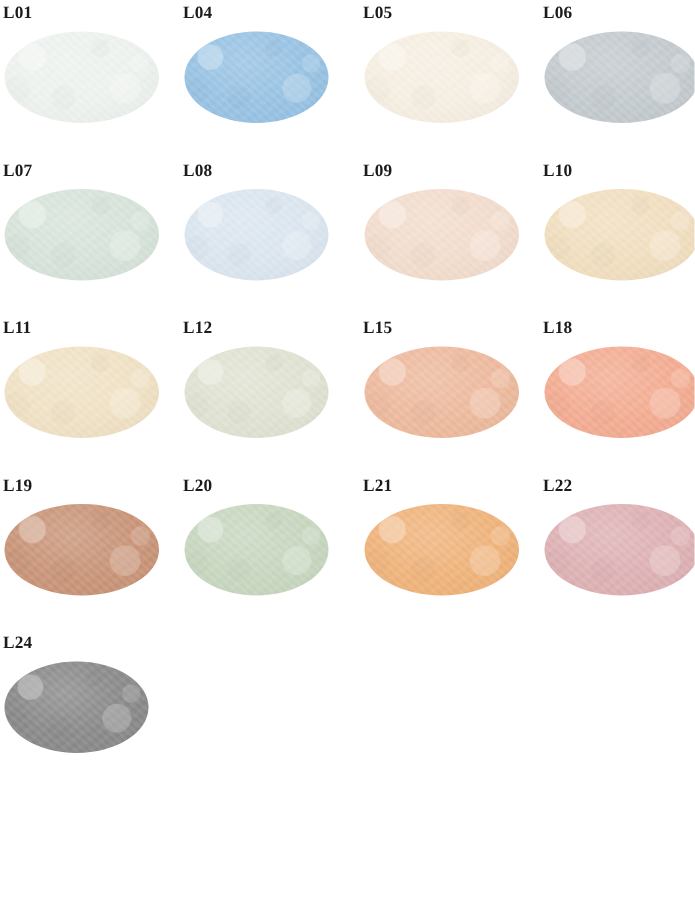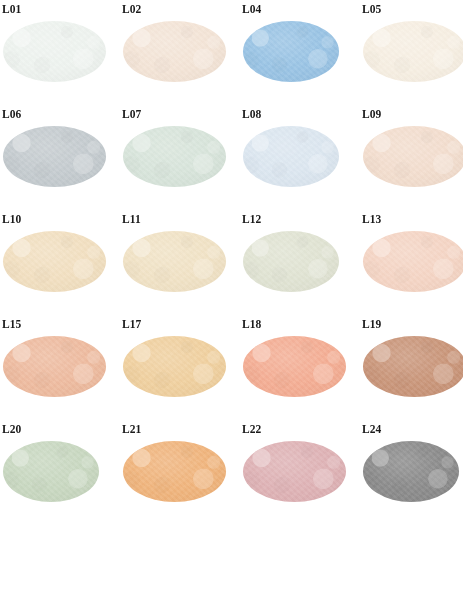--- a/index.html
+++ b/index.html
@@ -87,29 +87,20 @@
 <div id="swatch-grid">
     <div class="swatch-cell" data-col="1">
       <div class="swatch-label">L01</div>
       <div class="swatch-oval-wrap">
         <div class="swatch-oval" style="background: rgb(238, 243, 239);">
           <div class="shade"></div>
           <div class="tex"></div>
         </div>
       </div>
     </div>
-    <div class="swatch-cell" data-col="2">
-      <div class="swatch-label">L02</div>
-      <div class="swatch-oval-wrap">
-        <div class="swatch-oval" style="background: rgb(244, 228, 214);">
-          <div class="shade"></div>
-          <div class="tex"></div>
-        </div>
-      </div>
-    </div>
     <div class="swatch-cell" data-col="4">
       <div class="swatch-label">L04</div>
       <div class="swatch-oval-wrap">
         <div class="swatch-oval" style="background: rgb(150, 194, 228);">
           <div class="shade"></div>
           <div class="tex"></div>
         </div>
       </div>
     </div>
     <div class="swatch-cell" data-col="1">
@@ -177,42 +168,24 @@
     </div>
     <div class="swatch-cell" data-col="4">
       <div class="swatch-label">L12</div>
       <div class="swatch-oval-wrap">
         <div class="swatch-oval" style="background: rgb(224, 227, 210);">
           <div class="shade"></div>
           <div class="tex"></div>
         </div>
       </div>
     </div>
-    <div class="swatch-cell" data-col="1">
-      <div class="swatch-label">L13</div>
-      <div class="swatch-oval-wrap">
-        <div class="swatch-oval" style="background: rgb(245, 212, 195);">
-          <div class="shade"></div>
-          <div class="tex"></div>
-        </div>
-      </div>
-    </div>
     <div class="swatch-cell" data-col="3">
       <div class="swatch-label">L15</div>
       <div class="swatch-oval-wrap">
         <div class="swatch-oval" style="background: rgb(238, 185, 156);">
-          <div class="shade"></div>
-          <div class="tex"></div>
-        </div>
-      </div>
-    </div>
-    <div class="swatch-cell" data-col="1">
-      <div class="swatch-label">L17</div>
-      <div class="swatch-oval-wrap">
-        <div class="swatch-oval" style="background: rgb(240, 207, 156);">
           <div class="shade"></div>
           <div class="tex"></div>
         </div>
       </div>
     </div>
     <div class="swatch-cell" data-col="2">
       <div class="swatch-label">L18</div>
       <div class="swatch-oval-wrap">
         <div class="swatch-oval" style="background: rgb(244, 171, 144);">
           <div class="shade"></div>

